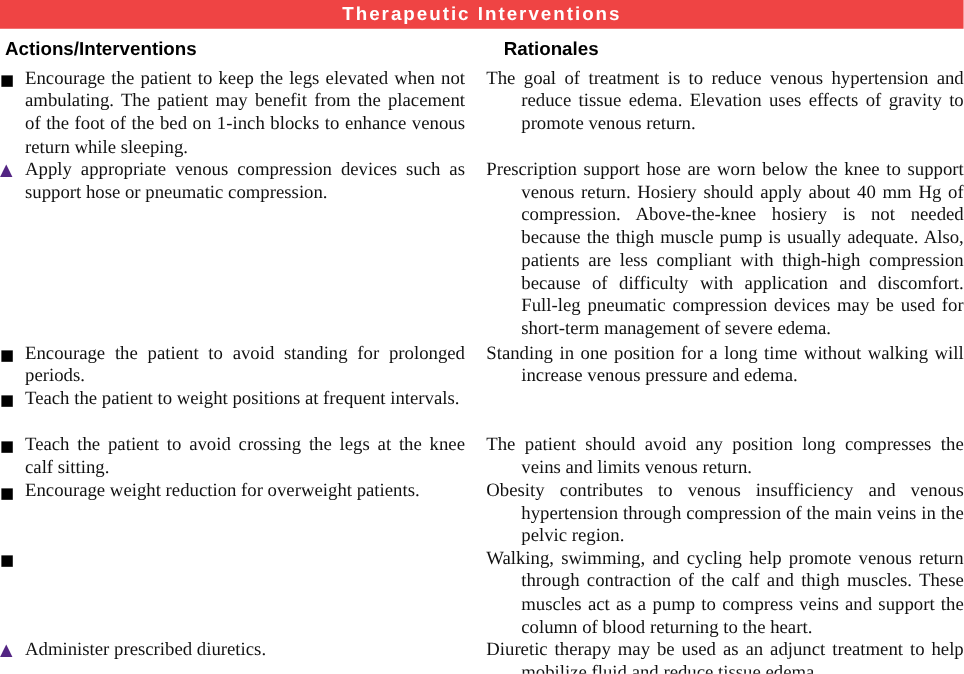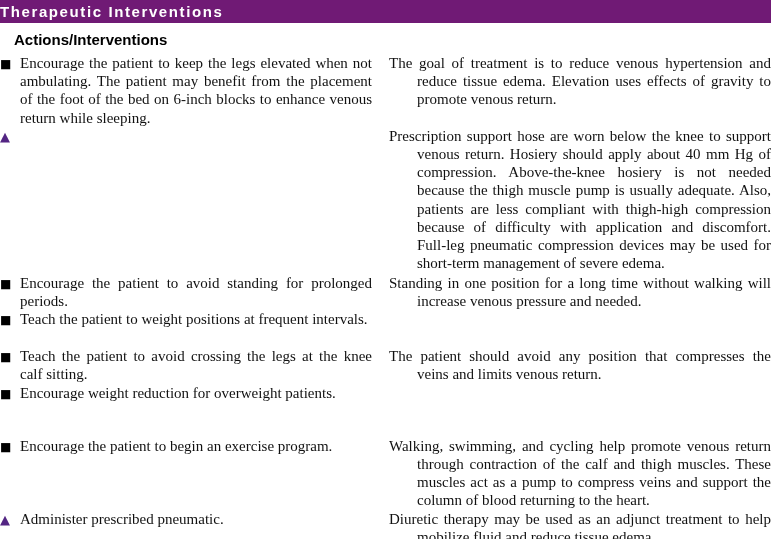--- a/index.html
+++ b/index.html
@@ -1,33 +1,33 @@
 <!DOCTYPE html>
 <html><head>
 <meta charset="utf-8">
 <style>
   html,body{margin:0;padding:0;}
   body{
     width:771px;height:539px;overflow:hidden;background:#ffffff;
     font-family:"Liberation Serif","DejaVu Serif",serif;color:#111111;
   }
   .title-bar{
-    height:23px;background:#701a75;
-    display:flex;align-items:center;justify-content:flex-start;
+    height:23px;background:#ef4444;
+    display:flex;align-items:center;justify-content:center;
   }
   .title-bar .title-text{
     color:#ffffff;font-family:"Liberation Sans",sans-serif;
     font-weight:bold;font-size:15px;letter-spacing:1.6px;
   }
   .col-headers{
     display:flex;padding:8px 0 6px 0;
     font-family:"Liberation Sans",sans-serif;font-weight:bold;
     font-size:15px;color:#000000;
   }
-  .col-headers .left-head{width:389px;box-sizing:border-box;padding-left:14px;}
+  .col-headers .left-head{width:389px;box-sizing:border-box;padding-left:4px;}
   .col-headers .right-head{flex:1;box-sizing:border-box;padding-left:14px;}
   .rows{}
   .row{display:flex;align-items:stretch;}
   .row:nth-child(1){min-height:71px;}
   .row:nth-child(2){min-height:147px;}
   .row:nth-child(3){min-height:36px;}
   .row:nth-child(4){min-height:37px;}
   .row:nth-child(5){min-height:36px;}
   .row:nth-child(6){min-height:53px;}
   .row:nth-child(7){min-height:73px;}
@@ -51,78 +51,80 @@
 </style>
 </head>
 <body>
 
 <div class="title-bar">
   <span class="title-text">Therapeutic Interventions</span>
 </div>
 
 <div class="col-headers">
   <div class="left-head">Actions/Interventions</div>
+  <div class="right-head">Rationales</div>
 </div>
 
 <div class="rows">
 
   <div class="row">
     <div class="action-cell">
       <span class="bullet square">■</span>
-      <span>Encourage the patient to keep the legs elevated when not ambulating. The patient may benefit from the placement of the foot of the bed on 6-inch blocks to enhance venous return while sleeping.</span>
+      <span>Encourage the patient to keep the legs elevated when not ambulating. The patient may benefit from the placement of the foot of the bed on 1-inch blocks to enhance venous return while sleeping.</span>
     </div>
     <div class="rationale-cell">The goal of treatment is to reduce venous hypertension and reduce tissue edema. Elevation uses effects of gravity to promote venous return.</div>
   </div>
 
   <div class="row">
     <div class="action-cell">
       <span class="bullet triangle">▲</span>
+      <span>Apply appropriate venous compression devices such as support hose or pneumatic compression.</span>
     </div>
     <div class="rationale-cell">Prescription support hose are worn below the knee to support venous return. Hosiery should apply about 40 mm Hg of compression. Above-the-knee hosiery is not needed because the thigh muscle pump is usually adequate. Also, patients are less compliant with thigh-high compression because of difficulty with application and discomfort. Full-leg pneumatic compression devices may be used for short-term management of severe edema.</div>
   </div>
 
   <div class="row">
     <div class="action-cell">
       <span class="bullet square">■</span>
       <span>Encourage the patient to avoid standing for prolonged periods.</span>
     </div>
-    <div class="rationale-cell">Standing in one position for a long time without walking will increase venous pressure and needed.</div>
+    <div class="rationale-cell">Standing in one position for a long time without walking will increase venous pressure and edema.</div>
   </div>
 
   <div class="row">
     <div class="action-cell">
       <span class="bullet square">■</span>
       <span>Teach the patient to weight positions at frequent intervals.</span>
     </div>
   </div>
 
   <div class="row">
     <div class="action-cell">
       <span class="bullet square">■</span>
       <span>Teach the patient to avoid crossing the legs at the knee calf sitting.</span>
     </div>
-    <div class="rationale-cell">The patient should avoid any position that compresses the veins and limits venous return.</div>
+    <div class="rationale-cell">The patient should avoid any position long compresses the veins and limits venous return.</div>
   </div>
 
   <div class="row">
     <div class="action-cell">
       <span class="bullet square">■</span>
       <span>Encourage weight reduction for overweight patients.</span>
     </div>
+    <div class="rationale-cell">Obesity contributes to venous insufficiency and venous hypertension through compression of the main veins in the pelvic region.</div>
   </div>
 
   <div class="row">
     <div class="action-cell">
       <span class="bullet square">■</span>
-      <span>Encourage the patient to begin an exercise program.</span>
     </div>
     <div class="rationale-cell">Walking, swimming, and cycling help promote venous return through contraction of the calf and thigh muscles. These muscles act as a pump to compress veins and support the column of blood returning to the heart.</div>
   </div>
 
   <div class="row">
     <div class="action-cell">
       <span class="bullet triangle">▲</span>
-      <span>Administer prescribed pneumatic.</span>
+      <span>Administer prescribed diuretics.</span>
     </div>
     <div class="rationale-cell">Diuretic therapy may be used as an adjunct treatment to help mobilize fluid and reduce tissue edema.</div>
   </div>
 
 </div>
 
 </body></html>

